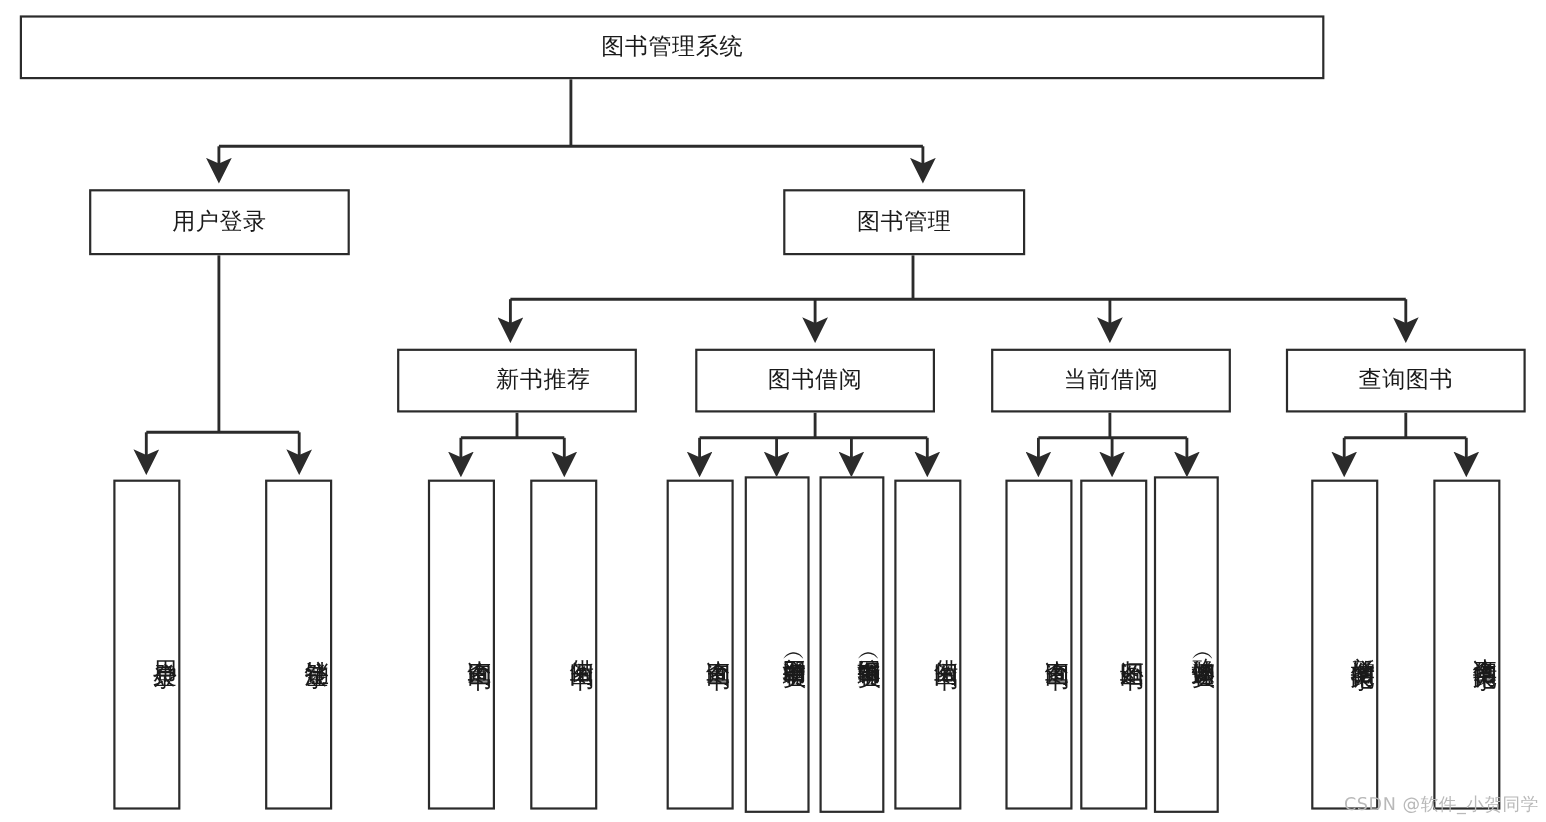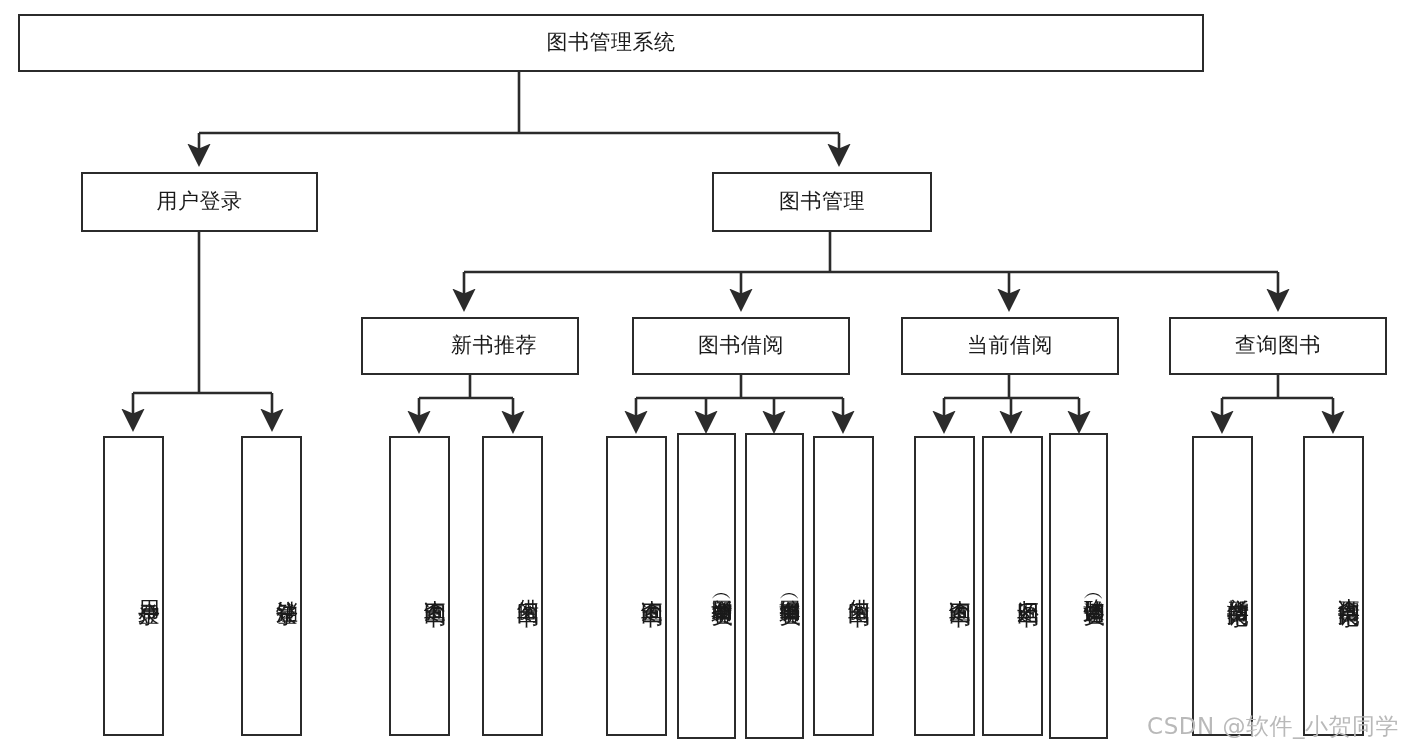--- a/index.html
+++ b/index.html
@@ -59,21 +59,21 @@
   .label {
     white-space: pre;
   }
   .node.v .label {
     white-space: normal;
   }
   #watermark {
     position: absolute;
     right: 6px;
     bottom: 5px;
-    font-size: 23px;
+    font-size: 16px;
     color: #b9b9b9;
     letter-spacing: 0.5px;
     white-space: nowrap;
     font-family: "DejaVu Sans", "Liberation Sans", sans-serif;
   }
 </style>
 </head>
 <body>
 
 <div id="canvas">

